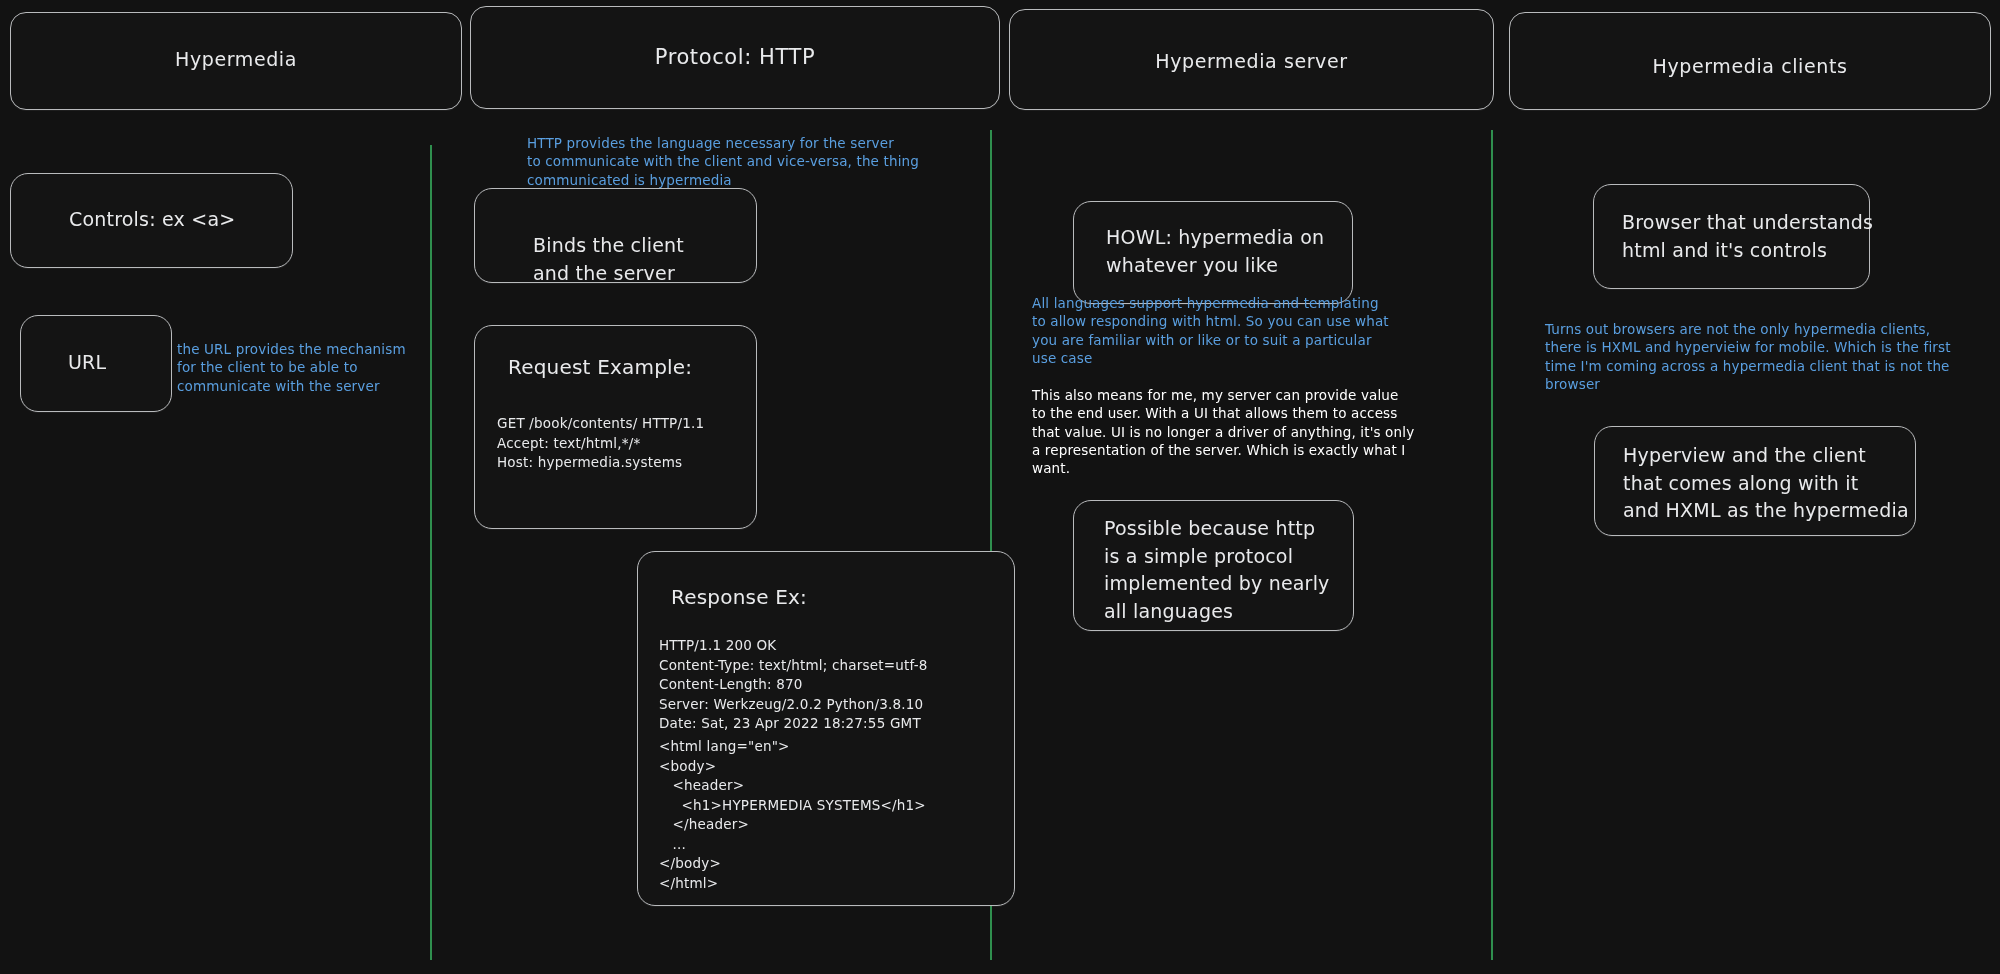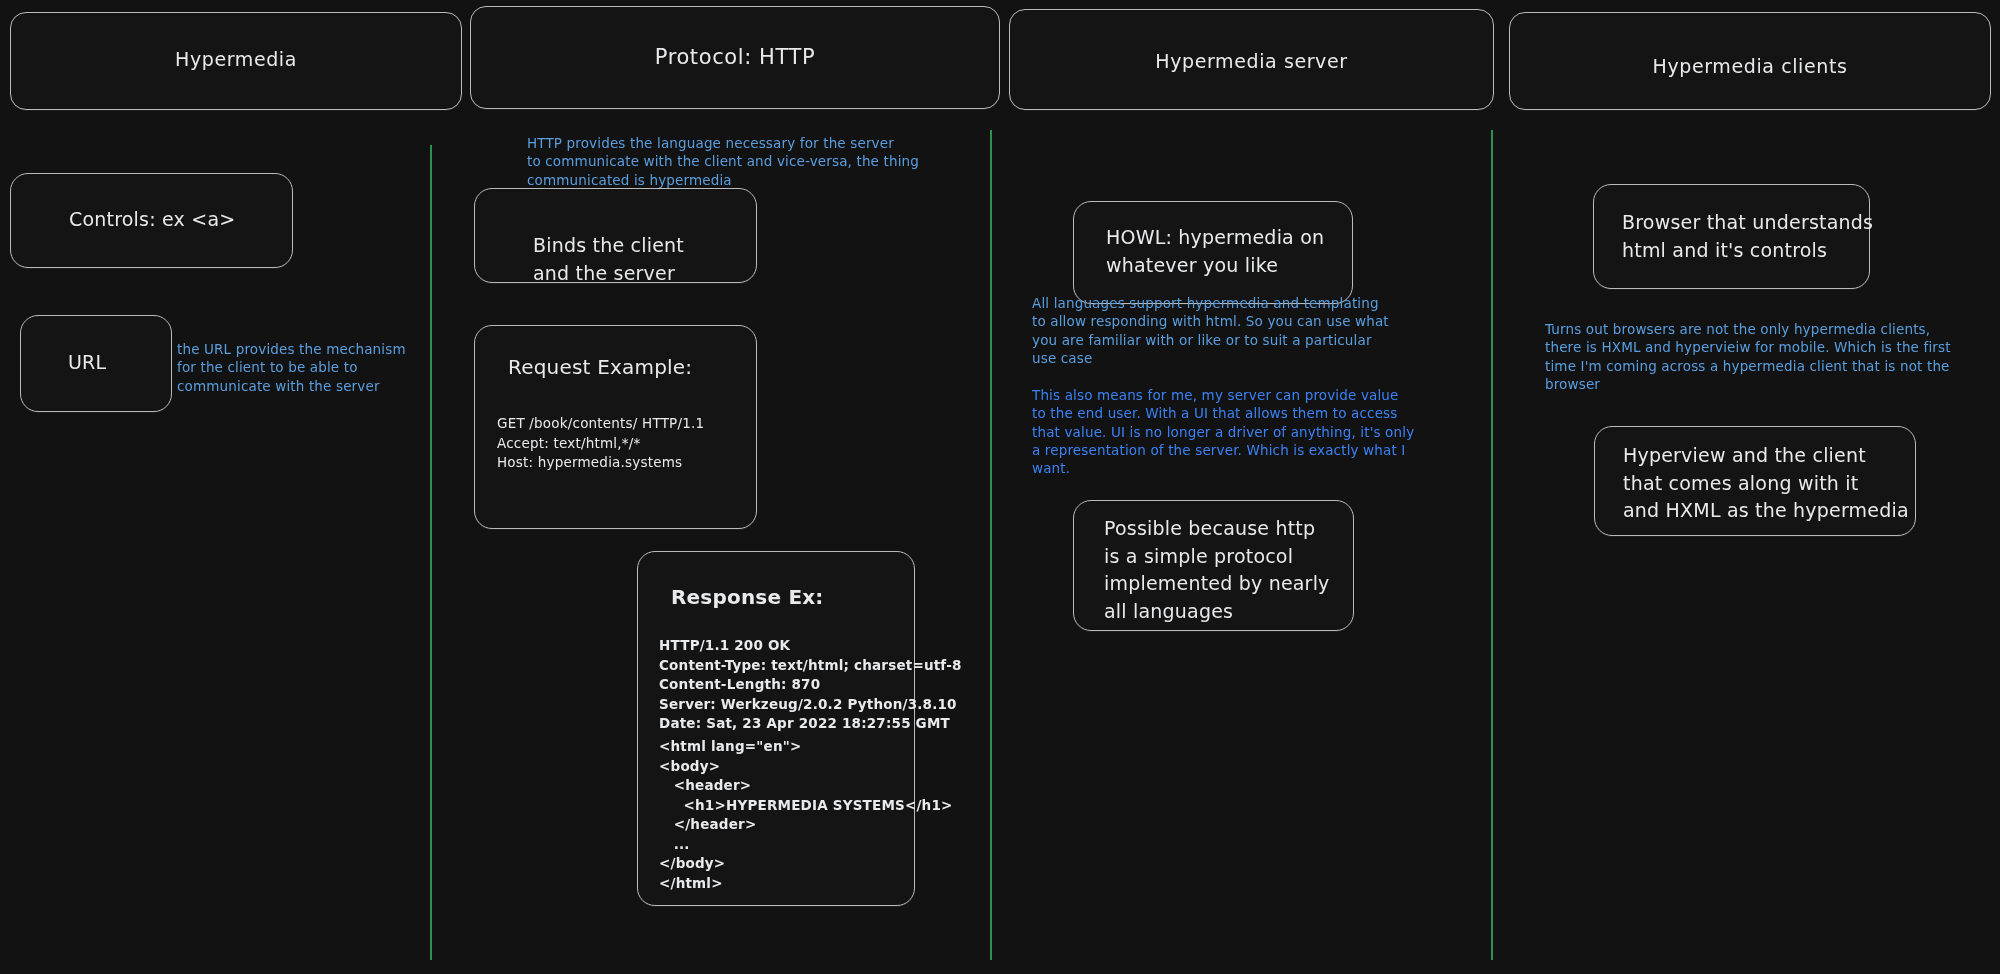--- a/index.html
+++ b/index.html
@@ -50,21 +50,21 @@
 
   
   .note {
     position: absolute;
     white-space: pre;
     line-height: 1.36;
     font-size: 13.5px;
     letter-spacing: 0.15px;
   }
   .note.blue  { color: #5a9fe0; }
-  .note.red   { color: #3b82f6; }
+  .note.red   { color: #ffffff; }
 
   
   .divider {
     position: absolute;
     width: 2px;
     background: #2f8f4e;
   }
 
   
   .t-title  { font-size: 20px; }
@@ -117,21 +117,21 @@
 and the server</div>
   </div>
 
   <div class="box" style="left:474px; top:325px; width:283px; height:204px;">
     <div class="box-text t-title" style="left:33px; top:27px;">Request Example:</div>
     <div class="box-text t-mono" style="left:22px; top:88px;">GET /book/contents/ HTTP/1.1
 Accept: text/html,*/*
 Host: hypermedia.systems</div>
   </div>
 
-  <div class="box" style="left:637px; top:551px; width:278px; height:355px;font-weight:bold;">
+  <div class="box" style="left:637px; top:551px; width:378px; height:355px;">
     <div class="box-text t-title" style="left:33px; top:31px;">Response Ex:</div>
     <div class="box-text t-mono" style="left:21px; top:84px;">HTTP/1.1 200 OK
 Content-Type: text/html; charset=utf-8
 Content-Length: 870
 Server: Werkzeug/2.0.2 Python/3.8.10
 Date: Sat, 23 Apr 2022 18:27:55 GMT</div>
     <div class="box-text t-mono" style="left:21px; top:185px;">&lt;html lang="en"&gt;
 &lt;body&gt;
    &lt;header&gt;
      &lt;h1&gt;HYPERMEDIA SYSTEMS&lt;/h1&gt;

